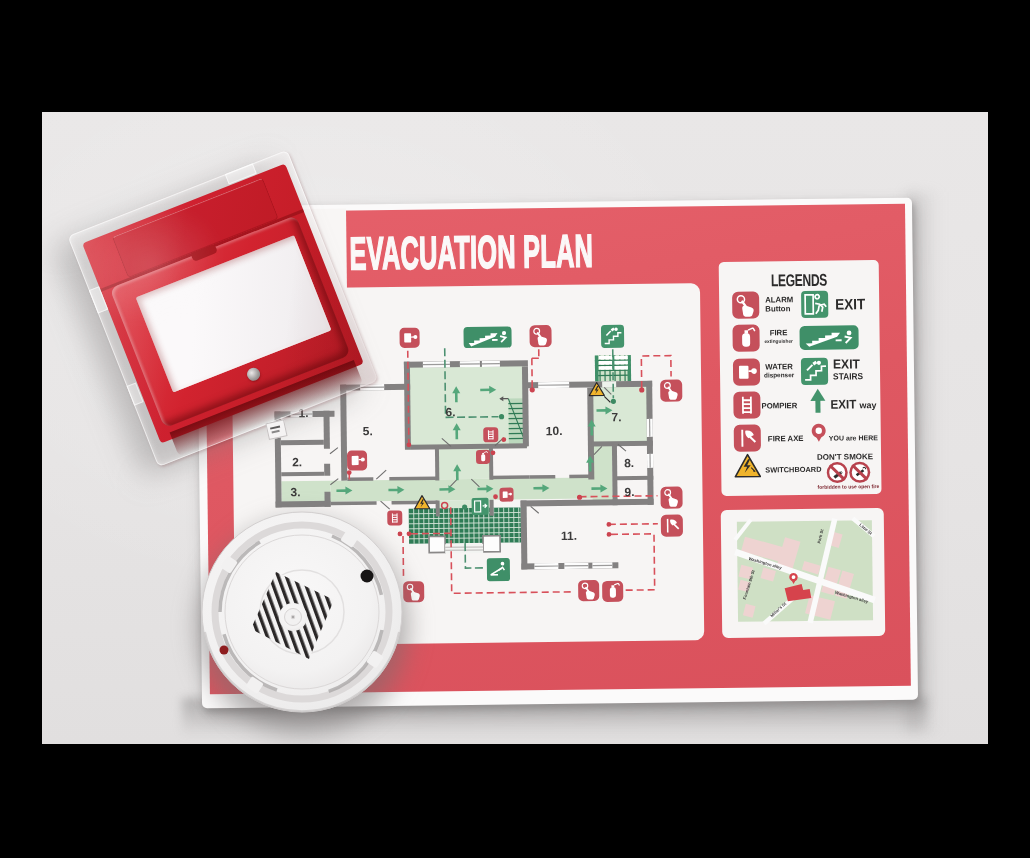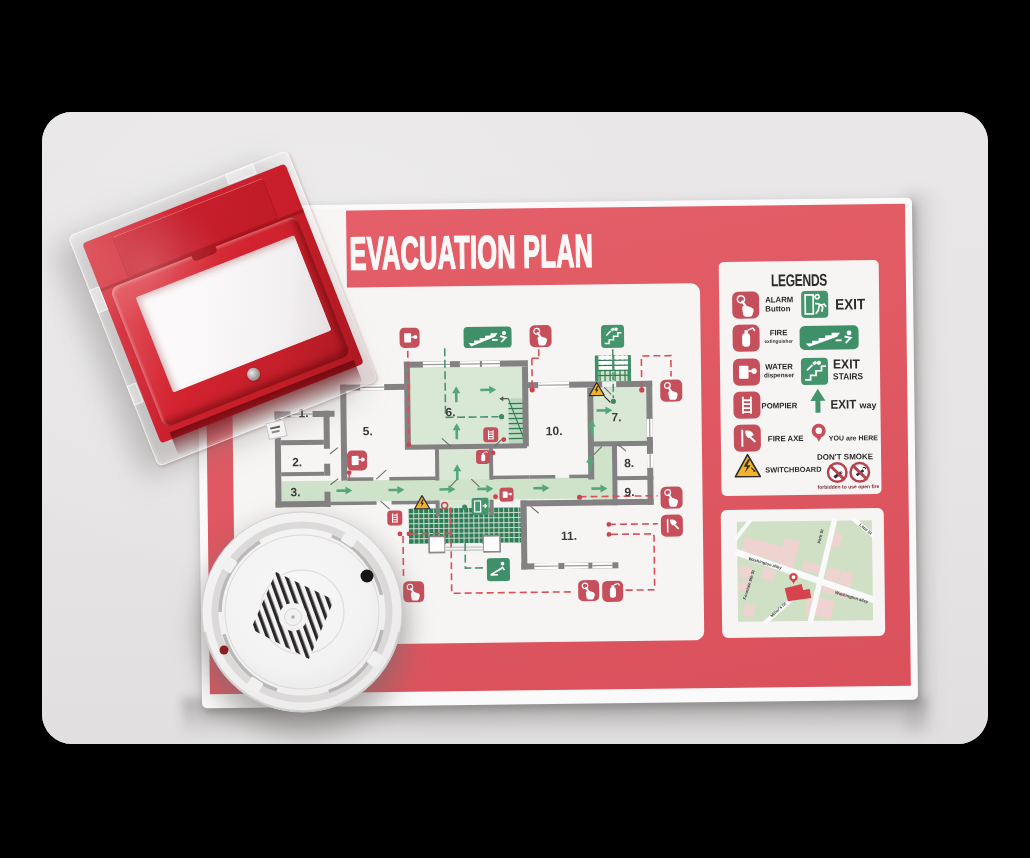--- a/index.html
+++ b/index.html
@@ -1,18 +1,18 @@
 <!DOCTYPE html>
 <html><head>
 <meta charset="utf-8">
 <style>
   html,body{margin:0;padding:0;background:#000;width:1030px;height:858px;overflow:hidden;}
   *{box-sizing:border-box;font-family:"Liberation Sans",sans-serif;}
   .abs{position:absolute;}
-  #photo{position:absolute;left:42px;top:112px;width:946px;height:632px;background:#e7e6e6;overflow:hidden;border-radius:30px;}
+  #photo{position:absolute;left:42px;top:112px;width:946px;height:632px;background:#e7e6e6;overflow:hidden;}
   #poster{position:absolute;left:157px;top:90px;width:716px;height:502px;background:#fbfafa;border-radius:5px;transform:rotate(-0.7deg);box-shadow:2px 4px 6px rgba(125,122,122,0.5), 4px 8px 16px rgba(140,138,138,0.45);}
   .panel{position:absolute;background:#f7f5f4;}
 </style>
 </head>
 <body>
 
 <div id="photo">
 
   <div class="abs" style="left:0;top:0;width:946px;height:632px;background:
     radial-gradient(ellipse 700px 500px at 28% 30%, rgba(255,255,255,0.25), rgba(255,255,255,0) 60%),

